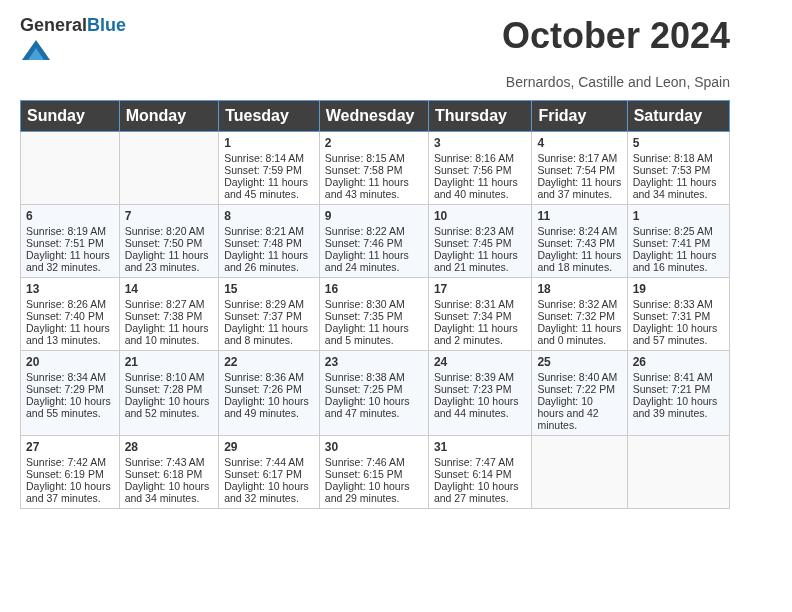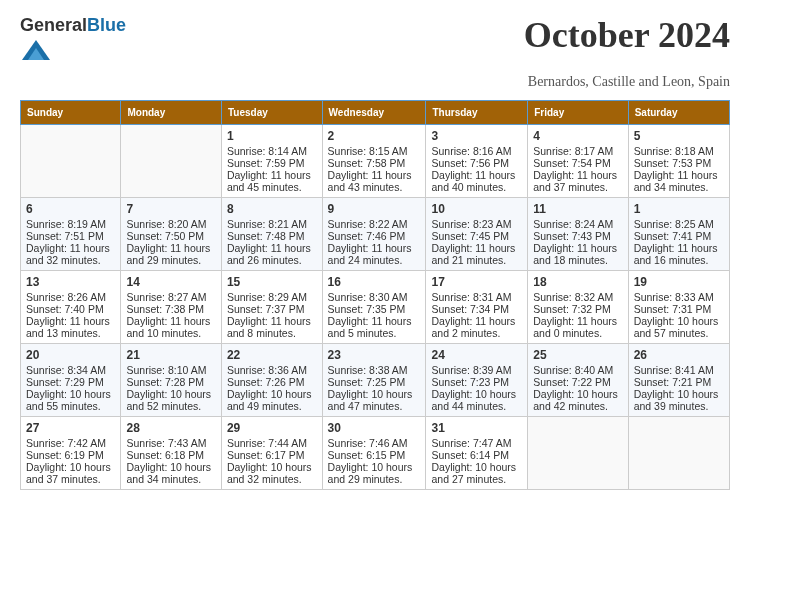--- a/index.html
+++ b/index.html
@@ -30,42 +30,41 @@
     }
     .logo-general { color: #333; }
     .logo-blue { color: #1a6fa8; }
     .logo-icon {
       width: 28px;
       height: 28px;
       margin-left: 2px;
     }
     .title-block {
       text-align: right;
-      font-family: Liberation Serif, serif;
     }
     .month-title {
       font-size: 36px;
       font-weight: bold;
       color: #333;
       line-height: 1.1;
     }
     .location {
       font-size: 14px;
       color: #555;
       margin-top: 18px;
     }
     .calendar {
       width: 100%;
       border-collapse: collapse;
       border: 1px solid #ccc;
     }
     .calendar th {
-      background-color: #a16207;
+      background-color: #404040;
       color: #fff;
-      font-size: 10px;
+      font-size: 16px;
       font-weight: bold;
       padding: 6px 6px;
       border: 1px solid #5a9ad0;
       text-align: left;
     }
     .calendar td {
       vertical-align: top;
       border: 1px solid #ccc;
       padding: 4px 5px;
       font-size: 10.5px;
@@ -161,21 +160,21 @@
           <td>
             <span class="day-number">6</span>
             <div>Sunrise: 8:19 AM</div>
             <div>Sunset: 7:51 PM</div>
             <div>Daylight: 11 hours and 32 minutes.</div>
           </td>
           <td>
             <span class="day-number">7</span>
             <div>Sunrise: 8:20 AM</div>
             <div>Sunset: 7:50 PM</div>
-            <div>Daylight: 11 hours and 29 minutes.</div>
+            <div>Daylight: 11 hours and 23 minutes.</div>
           </td>
           <td>
             <span class="day-number">8</span>
             <div>Sunrise: 8:21 AM</div>
             <div>Sunset: 7:48 PM</div>
             <div>Daylight: 11 hours and 26 minutes.</div>
           </td>
           <td>
             <span class="day-number">9</span>
             <div>Sunrise: 8:22 AM</div>

